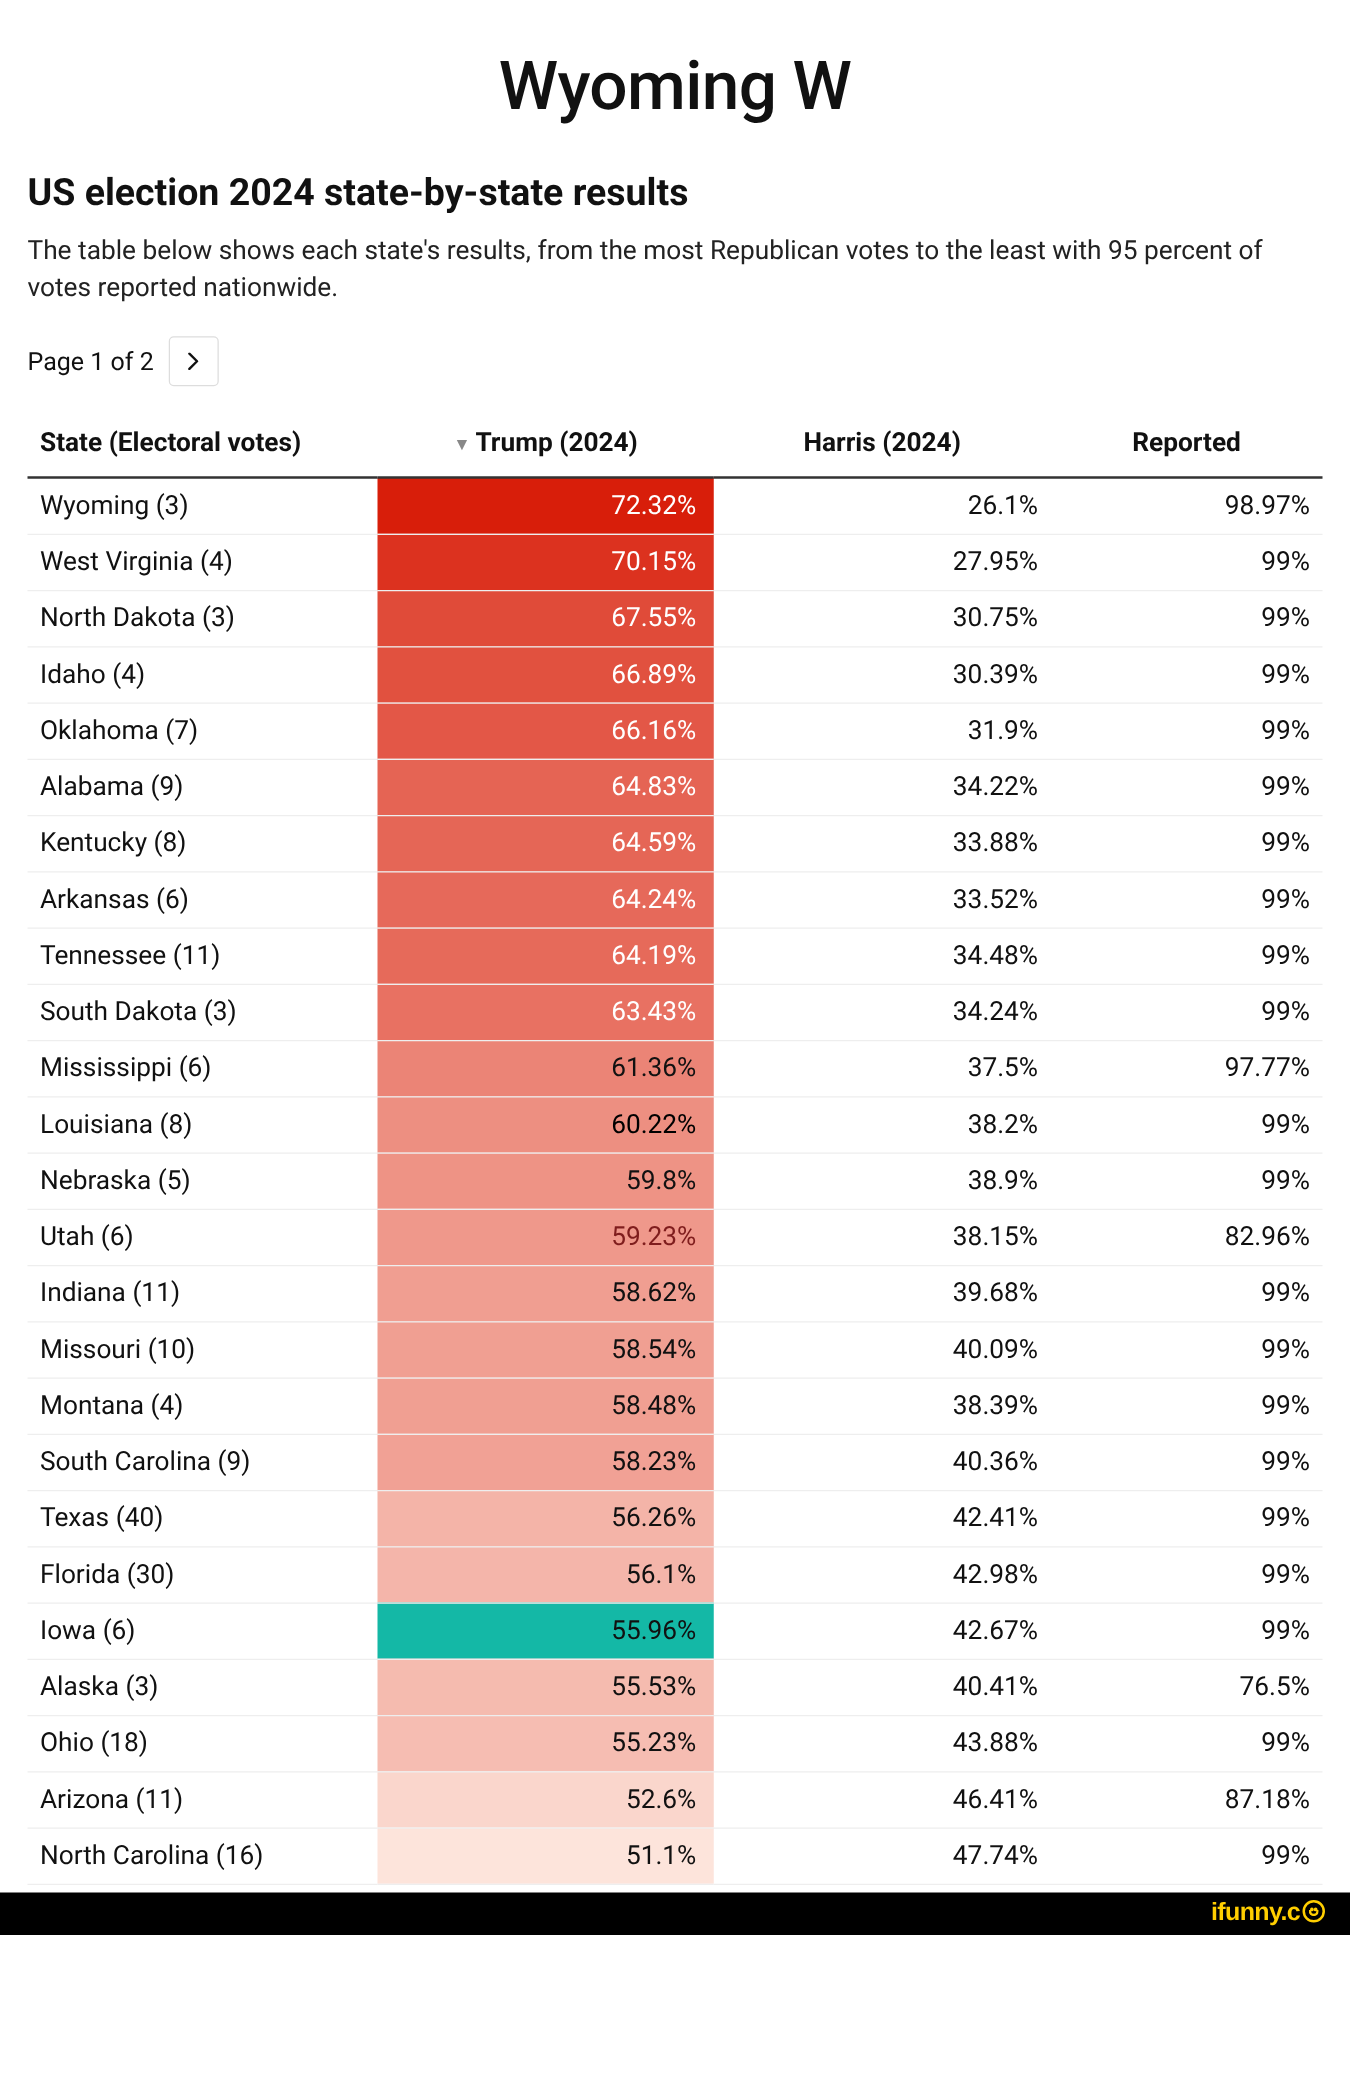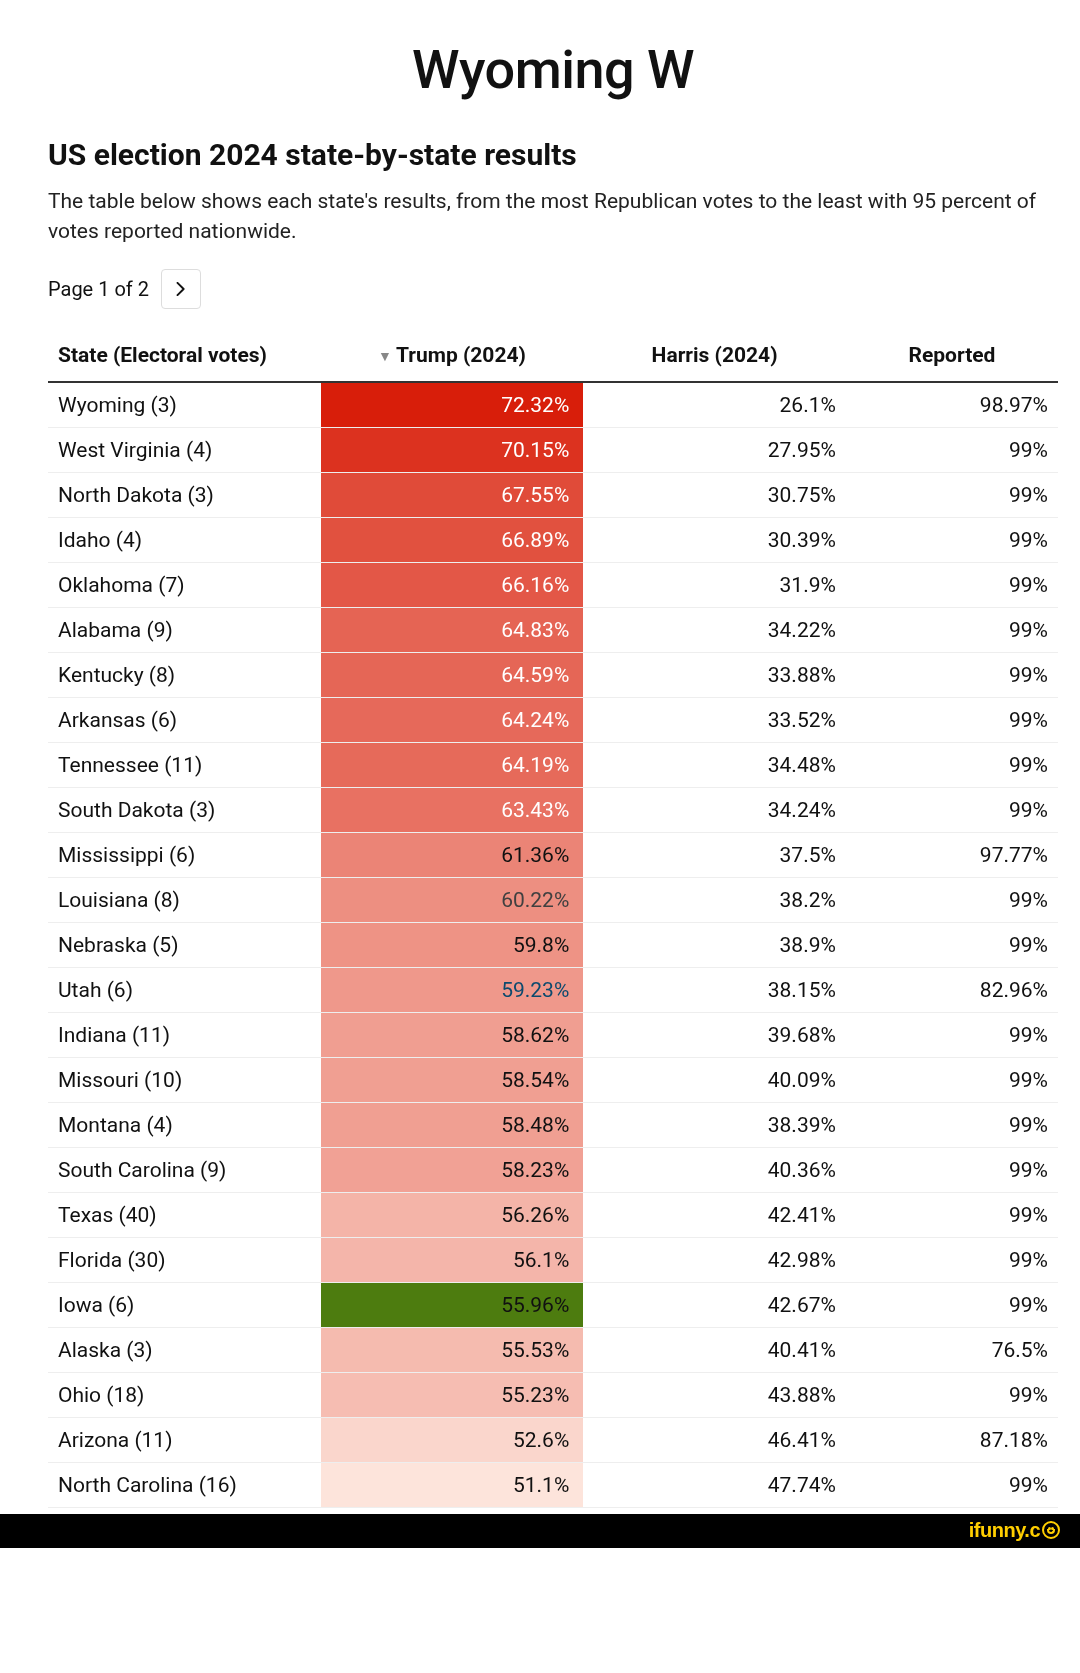--- a/index.html
+++ b/index.html
@@ -3,21 +3,21 @@
 <meta charset="utf-8">
 <style>
   * { box-sizing: border-box; margin: 0; padding: 0; }
   body {
     font-family: -apple-system, BlinkMacSystemFont, "Segoe UI", Roboto, Helvetica, Arial, sans-serif;
     background: #fff;
     width: 1080px;
     margin: 0 auto;
     color: #111;
   }
-  .container { padding: 20px 22px 0 22px; margin-left: 26px; }
+  .container { padding: 20px 22px 0 22px; }
   h1.main-title {
     font-size: 54px;
     font-weight: 500;
     text-align: center;
     margin: 18px 0 36px 0;
     letter-spacing: -0.5px;
   }
   h2.subtitle {
     font-size: 30px;
     font-weight: 700;
@@ -200,33 +200,33 @@
           <td>99%</td>
         </tr>
         <tr>
           <td>Mississippi (6)</td>
           <td class="trump-cell" style="background: rgb(235, 132, 118); color: rgb(17, 17, 17);">61.36%</td>
           <td>37.5%</td>
           <td>97.77%</td>
         </tr>
         <tr>
           <td>Louisiana (8)</td>
-          <td class="trump-cell" style="background: rgb(237, 143, 129); color: #404040;">60.22%</td>
+          <td class="trump-cell" style="background: rgb(237, 143, 129); color: #000000;">60.22%</td>
           <td>38.2%</td>
           <td>99%</td>
         </tr>
         <tr>
           <td>Nebraska (5)</td>
           <td class="trump-cell" style="background: rgb(238, 147, 133); color: rgb(17, 17, 17);">59.8%</td>
           <td>38.9%</td>
           <td>99%</td>
         </tr>
         <tr>
           <td>Utah (6)</td>
-          <td class="trump-cell" style="background: rgb(239, 152, 139); color: #0c4a6e; padding-left: 44px;">59.23%</td>
+          <td class="trump-cell" style="background: rgb(239, 152, 139); color: #7f1d1d; padding-left: 44px;">59.23%</td>
           <td>38.15%</td>
           <td>82.96%</td>
         </tr>
         <tr>
           <td>Indiana (11)</td>
           <td class="trump-cell" style="background: rgb(240, 158, 145); color: rgb(17, 17, 17);">58.62%</td>
           <td>39.68%</td>
           <td>99%</td>
         </tr>
         <tr>
@@ -254,21 +254,21 @@
           <td>99%</td>
         </tr>
         <tr>
           <td>Florida (30)</td>
           <td class="trump-cell" style="background: rgb(244, 181, 170); color: rgb(17, 17, 17);">56.1%</td>
           <td>42.98%</td>
           <td>99%</td>
         </tr>
         <tr>
           <td>Iowa (6)</td>
-          <td class="trump-cell" style="background: #4d7c0f; color: rgb(17, 17, 17);">55.96%</td>
+          <td class="trump-cell" style="background: #14b8a6; color: rgb(17, 17, 17);">55.96%</td>
           <td>42.67%</td>
           <td>99%</td>
         </tr>
         <tr>
           <td>Alaska (3)</td>
           <td class="trump-cell" style="background: rgb(245, 187, 175); color: rgb(17, 17, 17);">55.53%</td>
           <td>40.41%</td>
           <td>76.5%</td>
         </tr>
         <tr>

